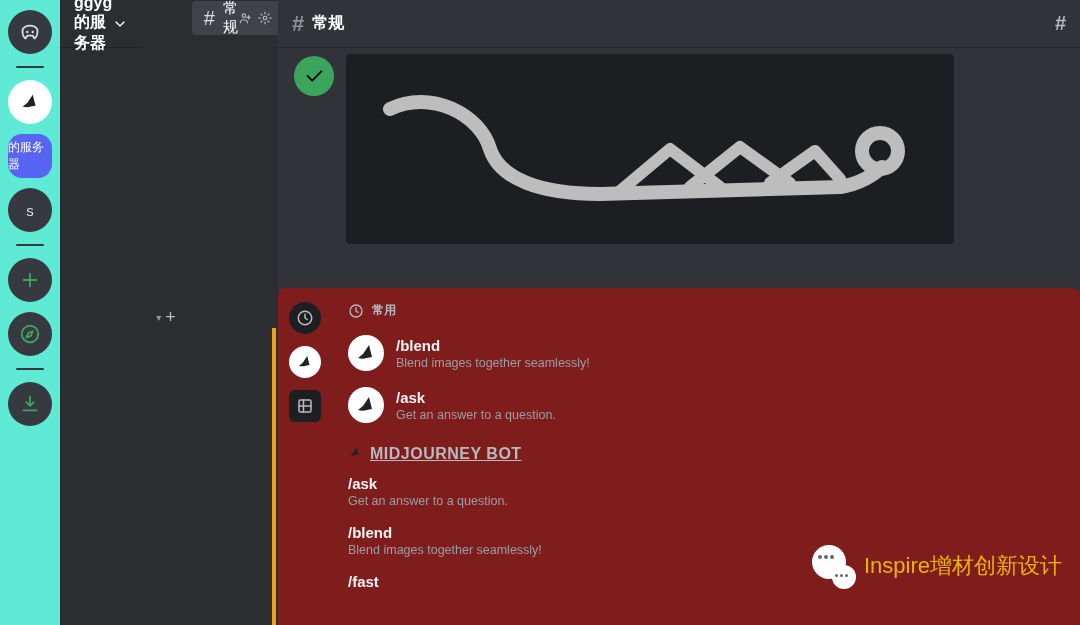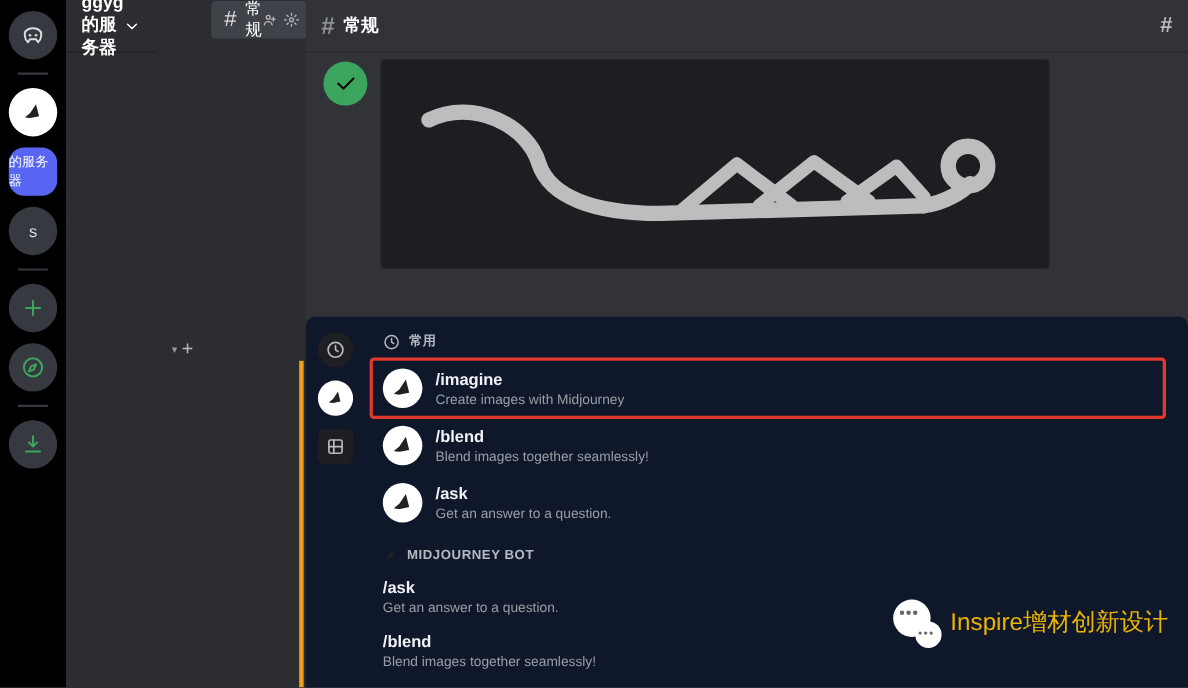--- a/index.html
+++ b/index.html
@@ -1,21 +1,21 @@
 <!DOCTYPE html>
 <html><head>
 <meta charset="utf-8">
 <style>
   * { box-sizing: border-box; margin: 0; padding: 0; font-family: -apple-system, BlinkMacSystemFont, "Segoe UI", Helvetica, Arial, sans-serif; }
   body { width: 1080px; height: 625px; overflow: hidden; background: #36393f; position: relative; }
 
   .app { display: flex; height: 100%; }
 
   
-  .rail { width: 60px; background: #000000; display: flex; flex-direction: column; align-items: center; padding-top: 10px; gap: 10px; }
+  .rail { width: 60px; background: #5eead4; display: flex; flex-direction: column; align-items: center; padding-top: 10px; gap: 10px; }
   .rail-item { width: 44px; height: 44px; border-radius: 50%; background: #36393f; display: flex; align-items: center; justify-content: center; color: #dcddde; cursor: pointer; position: relative; }
   .rail-item.selected { border-radius: 14px; background: #5865f2; color: #fff; font-size: 12px; }
   .rail-sep { width: 28px; height: 2px; background: #36393f; border-radius: 1px; margin: 2px 0; }
   .rail-item.green { color: #3ba55d; }
   .rail-item svg { width: 22px; height: 22px; }
   .rail-item.logo-white{ background:#fff; }
 
   
   .sidebar { width: 218px; background: #2b2d31; display: flex; flex-direction: row; color: #b9bbbe; }
   .server-header { height: 48px; display: flex; align-items: center; padding: 0 14px; font-weight: 600; color: #fff; border-bottom: 1px solid #202225; cursor: pointer; }
@@ -39,37 +39,37 @@
   .chan-title .title-name { flex:1; }
   .chan-title .title-right-icon { color:#b9bbbe; font-size:20px; }
 
   .chat-body { flex:1; position:relative; padding: 6px 16px; display:flex; align-items:flex-start; gap:12px; }
   .bot-avatar { width:40px; height:40px; border-radius:50%; background:#3ba55d; display:flex; align-items:center; justify-content:center; margin-top:2px;}
   .bot-avatar svg { width:22px; height:22px; fill:#fff;}
   .attachment-img { width:608px; height:190px; background:#1d1e21; border-radius:4px; display:flex; align-items:center; justify-content:center; overflow:hidden;}
   .attachment-img svg { width:560px; height:140px; }
 
   
-  .cmd-popup { position:absolute; left:0; right:0; bottom:0; top:240px; background:#0f172a; border-radius:8px 8px 0 0; display:flex; }
+  .cmd-popup { position:absolute; left:0; right:0; bottom:0; top:240px; background:#7f1d1d; border-radius:8px 8px 0 0; display:flex; }
   .orange-strip{ position:absolute; left:-6px; top:40px; bottom:0; width:4px; background:#f0a020; }
   .cmd-left { width:54px; display:flex; flex-direction:column; align-items:center; padding-top:14px; gap:12px;}
   .cmd-left-item { width:32px; height:32px; border-radius:50%; background:#1e1f22; display:flex; align-items:center; justify-content:center; color:#b9bbbe; cursor:pointer;}
   .cmd-left-item.white { background:#fff; }
   .cmd-left-item.square { border-radius:6px; }
   .cmd-left-item svg{ width:18px;height:18px;}
   .cmd-right { flex:1; padding: 10px 22px 0 6px; overflow:hidden;}
   .section-label { display:flex; align-items:center; gap:8px; color:#b5bac1; font-size:12px; font-weight:700; margin:4px 0 8px 10px; letter-spacing:.3px;}
   .section-label .clock{ width:16px;height:16px; }
   .cmd-item { display:flex; align-items:center; gap:12px; padding:8px 10px; border-radius:4px; cursor:pointer;}
   .cmd-item.highlight { outline:3px solid #e03a2f; outline-offset:-1px; border-radius:2px;}
   .cmd-item .cmd-avatar{ width:36px;height:36px;border-radius:50%; background:#fff; display:flex;align-items:center;justify-content:center; flex-shrink:0;}
   .cmd-item .cmd-avatar svg{ width:24px;height:24px;}
   .cmd-text .cmd-name { color:#f2f3f5; font-weight:600; font-size:15px;}
   .cmd-text .cmd-desc { color:#9a9ea5; font-size:12.5px; margin-top:2px;}
-  .bot-section-label { display:flex; gap:8px; color:#b5bac1; font-size:12px; font-weight:700; margin:14px 0 6px 10px; letter-spacing:.5px;}
+  .bot-section-label { display:flex; align-items:center; gap:8px; color:#b5bac1; font-size:16px; font-weight:700; margin:14px 0 6px 10px; letter-spacing:.5px;text-decoration:underline;}
   .simple-cmd { padding:6px 10px 10px 10px;}
   .simple-cmd .cmd-name{ color:#f2f3f5; font-weight:600; font-size:15px;}
   .simple-cmd .cmd-desc{ color:#9a9ea5; font-size:12.5px; margin-top:2px;}
 
   
   .watermark{ position:absolute; right:18px; bottom:38px; display:flex; align-items:center; gap:10px; color:#eab308; font-size:22px; font-weight:400; pointer-events:none;}
   .wm-bubble{ position:relative; width:42px; height:42px;}
   .wm-bubble .big{position:absolute;left:0;top:0;width:34px;height:34px;border-radius:50%;background:#fff;}
   .wm-bubble .big::after{content:"";position:absolute;left:12px;top:10px;width:4px;height:4px;background:#666;border-radius:50%;box-shadow:6px 0 #666,-6px 0 #666;}
   .wm-bubble .small{position:absolute;right:-2px;bottom:-2px;width:24px;height:24px;border-radius:50%;background:#fff;}
@@ -207,31 +207,20 @@
 
         <div class="cmd-right">
           <div class="section-label">
             <svg viewBox="0 0 24 24" class="ico-stroke clock">
                 <circle cx="12" cy="12" r="9"></circle>
                 <path d="M12 7v5l3 2"></path>
               </svg>
             <span>常用</span>
           </div>
 
-          <div class="cmd-item highlight">
-            <div class="cmd-avatar">
-                <svg viewBox="0 0 24 24">
-                  <path d="M4 17c3 1 6 1 9 0l5-1-3-12-6 9-5 4z" fill="#222"></path>
-                </svg>
-              </div>
-            <div class="cmd-text">
-              <div class="cmd-name">/imagine</div>
-              <div class="cmd-desc">Create images with Midjourney</div>
-            </div>
-          </div>
           <div class="cmd-item">
             <div class="cmd-avatar">
                 <svg viewBox="0 0 24 24">
                   <path d="M4 17c3 1 6 1 9 0l5-1-3-12-6 9-5 4z" fill="#222"></path>
                 </svg>
               </div>
             <div class="cmd-text">
               <div class="cmd-name">/blend</div>
               <div class="cmd-desc">Blend images together seamlessly!</div>
             </div>

